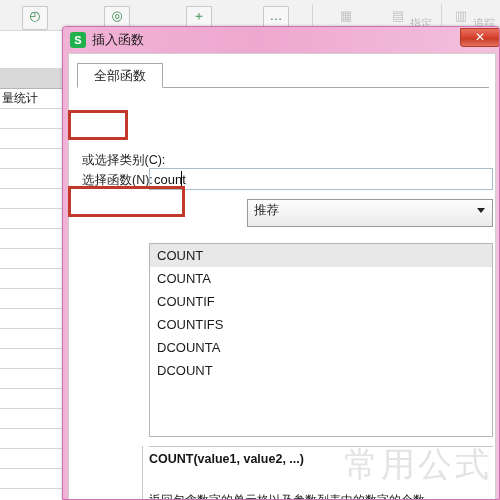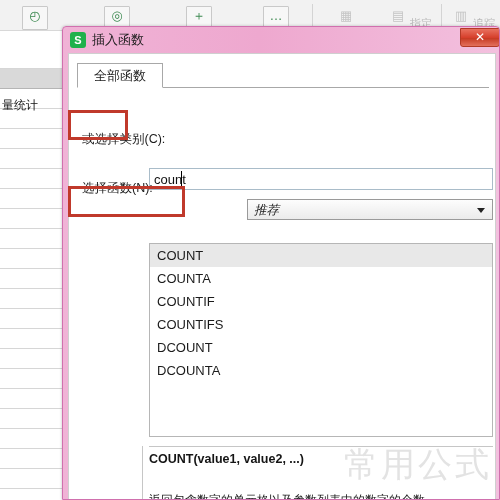--- a/index.html
+++ b/index.html
@@ -91,21 +91,20 @@
     background: #d9d9d9;
     border-bottom: 1px solid #b5b5b5;
   }
   .sheet-cell-text {
     position: absolute;
     left: 2px;
     font-size: 12px;
     color: #111;
     line-height: 19px;
     white-space: nowrap;
-    margin-top: 7px;
   }
   .sheet-vline {
     position: absolute;
     top: 0;
     width: 1px;
     height: 469px;
     background: #cfcfcf;
   }
 
   
@@ -244,26 +243,25 @@
     width: 1px;
     height: 15px;
     background: #000;
   }
 
   .category-select {
     position: absolute;
     left: 178px;
     top: 145px;
     width: 246px;
-    height: 21px;
+    height: 28px;
     box-sizing: border-box;
     border: 1px solid #9a9a9a;
     background: linear-gradient(to bottom, #fdfdfd 0%, #ebebeb 100%);
     cursor: pointer;
-    font-style: italic;
   }
   .category-value {
     position: absolute;
     left: 6px; top: 2px;
     font-size: 12.5px;
     color: #1b1b1b;
     line-height: 16px;
   }
   .select-arrow {
     position: absolute;
@@ -428,35 +426,35 @@
     <div class="dlg-body">
 
       <div class="tabstrip">
         <div class="tab active" style="left:0px;  width:86px;">全部函数</div>
       </div>
       <div class="tab-underline"></div>
 
       <input class="search-input" type="text" value="count" style="">
       <div class="caret"></div>
 
-      <div class="field-label" style="left:13px; top:77px;">或选择类别(C):</div>
+      <div class="field-label" style="left:13px; top:98px;">或选择类别(C):</div>
       <div class="category-select">
         <div class="category-value">推荐</div>
         <div class="select-arrow"></div>
       </div>
 
-      <div class="field-label" style="left:13px; top:126px;">选择函数(N):</div>
+      <div class="field-label" style="left:13px; top:118px;">选择函数(N):</div>
 
       <div class="func-listbox">
         <div class="func-item selected">COUNT</div>
         <div class="func-item">COUNTA</div>
         <div class="func-item">COUNTIF</div>
         <div class="func-item">COUNTIFS</div>
+        <div class="func-item">DCOUNTA</div>
         <div class="func-item">DCOUNT</div>
-        <div class="func-item">DCOUNTA</div>
       </div>
 
       <div class="divider"></div>
       <div class="vrule"></div>
       <div class="syntax">COUNT(value1, value2, ...)</div>
       <div class="description">返回包含数字的单元格以及参数列表中的数字的个数</div>
 
     </div>
   </div>
 

